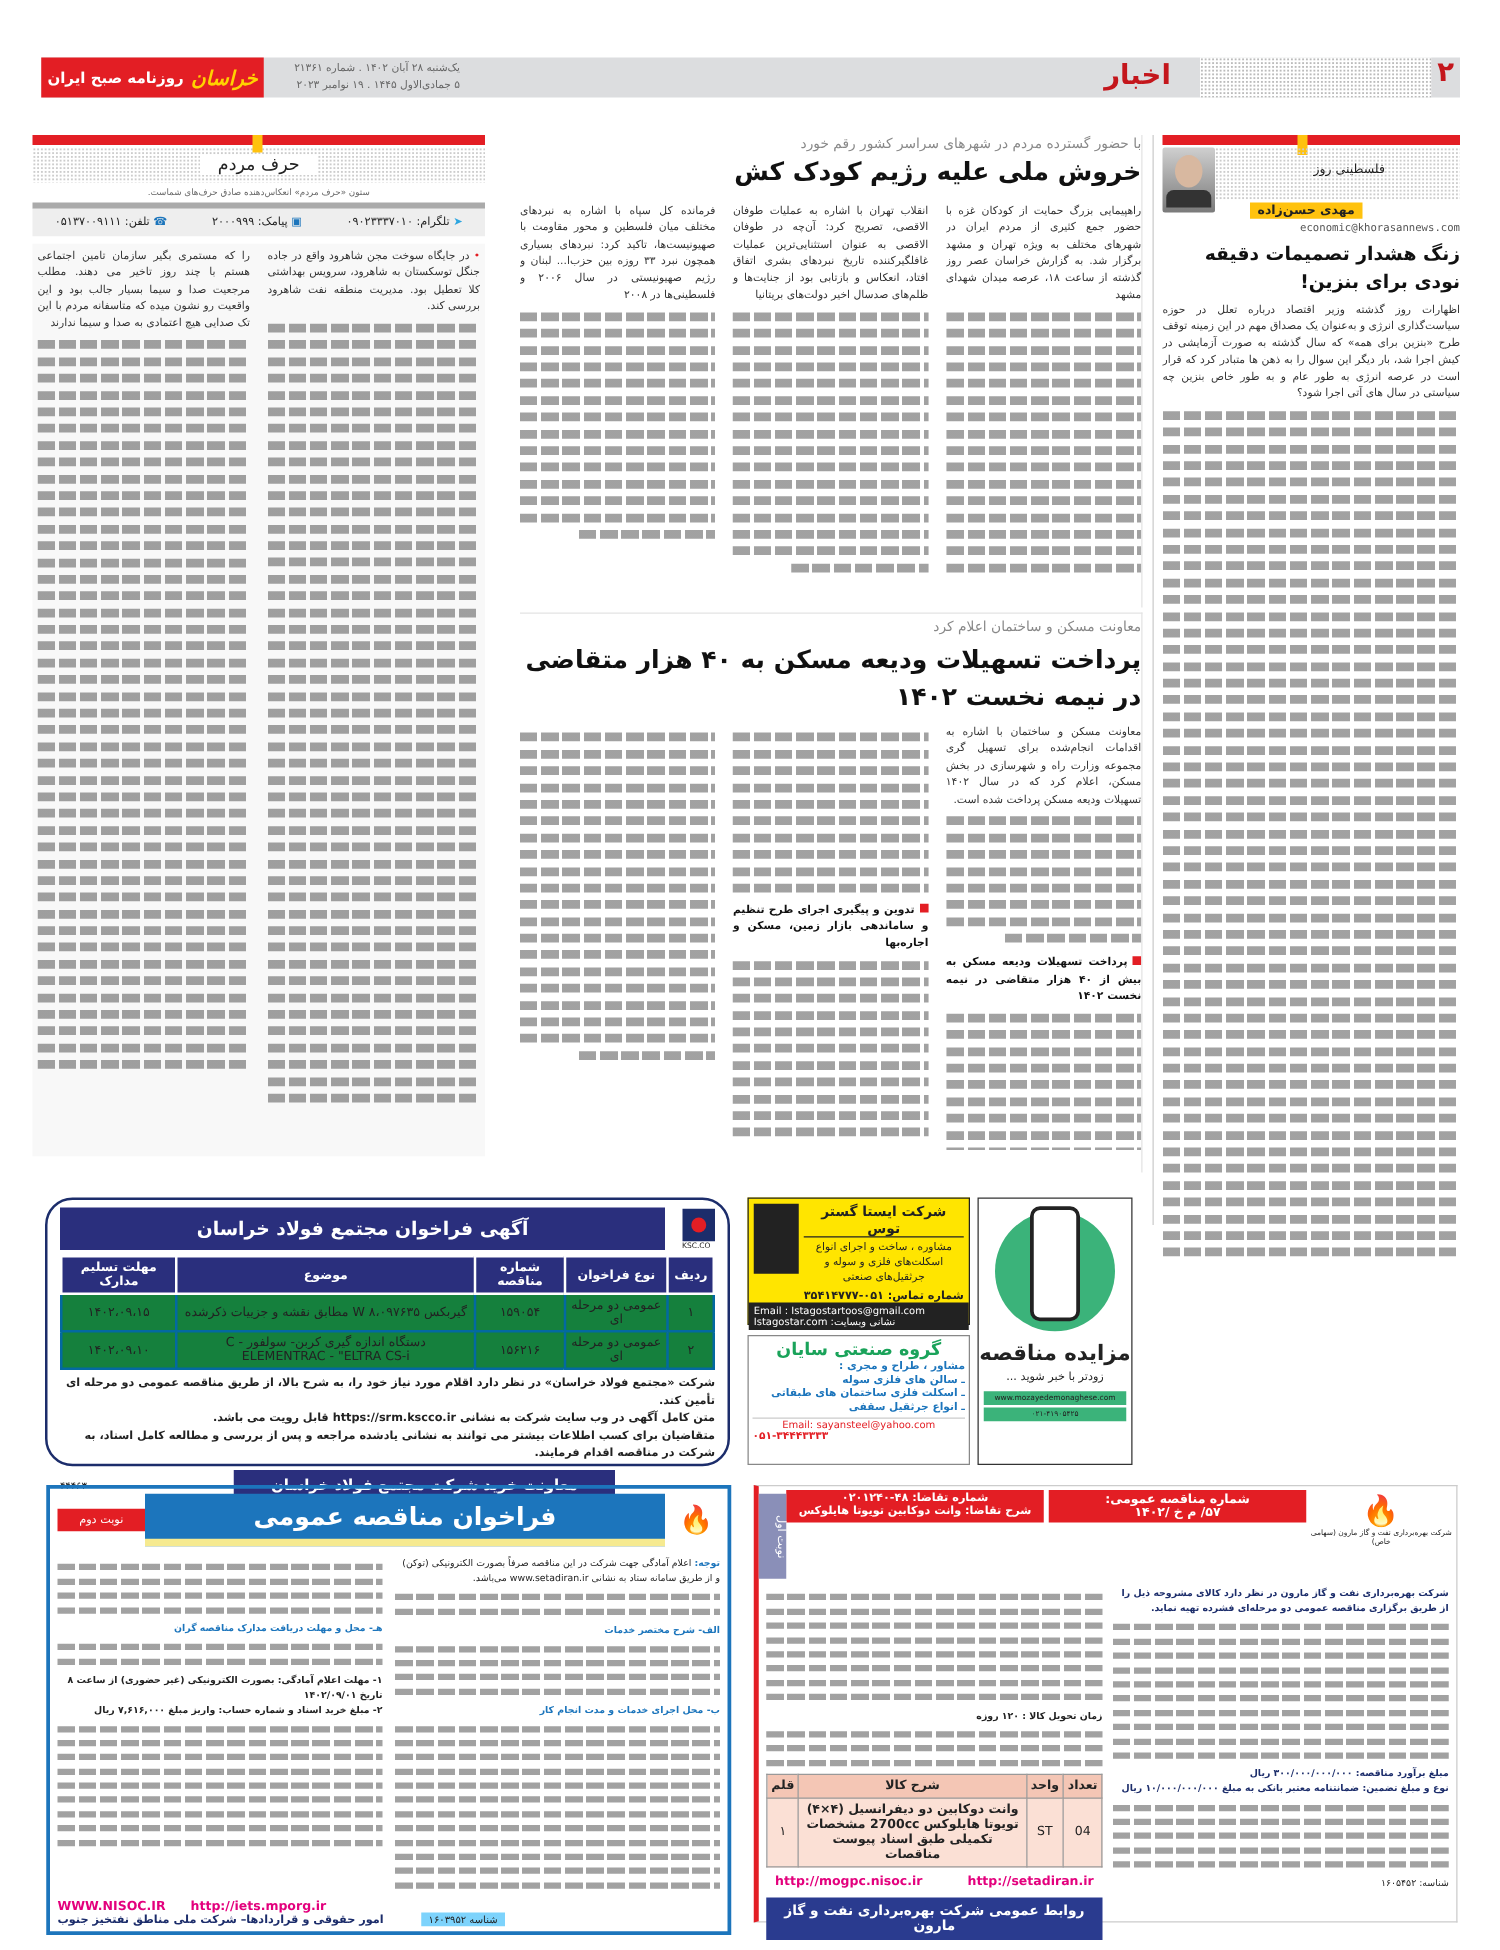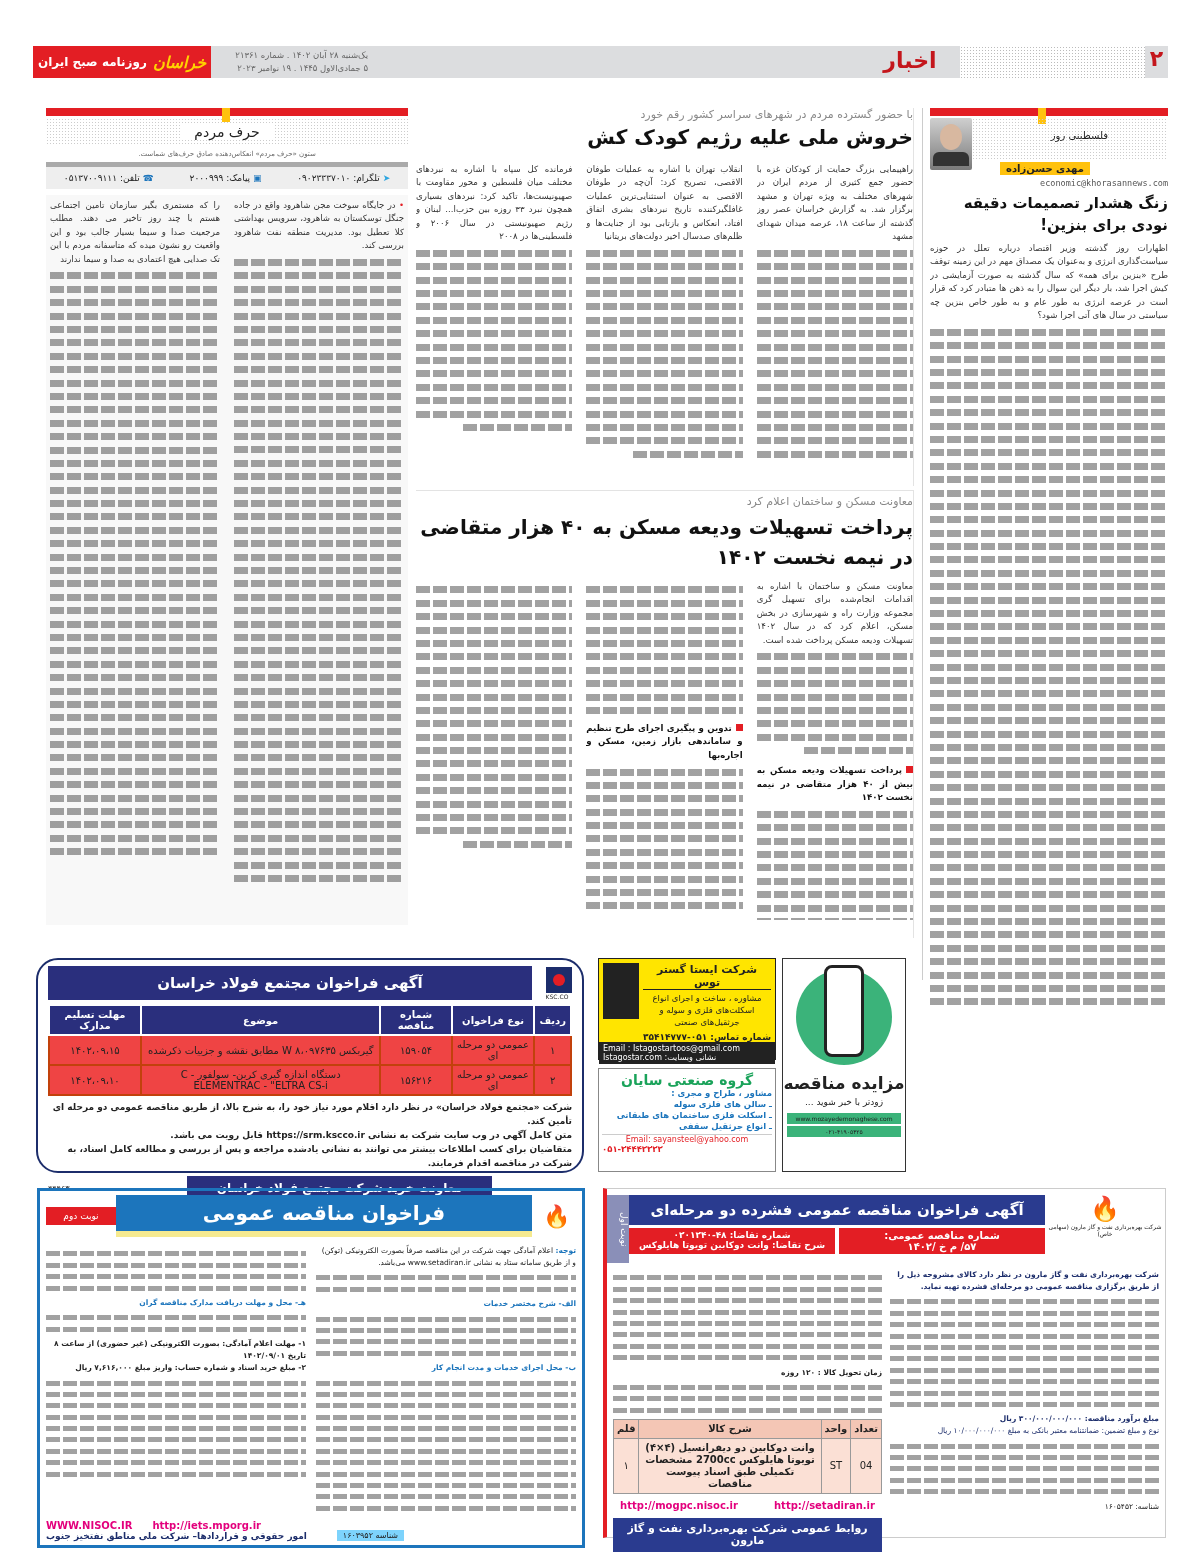--- a/index.html
+++ b/index.html
@@ -17,21 +17,21 @@
 .yel{background:#ffc20e}
 .dots{background-image:radial-gradient(#ccc 0.8px,transparent 0.8px);background-size:3px 3px}
 .h-big{direction:rtl;text-align:right;font-weight:bold;color:#111}
 .sub{direction:rtl;text-align:right;color:#888;font-size:11px}
 .fakeline{height:7px;background:repeating-linear-gradient(90deg,#555 0 14px,transparent 14px 17px);opacity:.55;margin:6.4px 0}
 .fl-short{width:70%}
 .sq{display:inline-block;width:7px;height:7px;background:#e31e24;margin-left:4px}
 .ad-border{border:2px solid #1c2d6b;border-radius:22px}
 table{border-collapse:collapse}
 .ksc th{background:#2a2f7d;color:#fff;font-size:10px;padding:3px 4px;border:2px solid #fff}
-.ksc td{background:#ef4444;font-size:10px;padding:3px 4px;border:2px solid #c2410c;text-align:center;direction:rtl}
+.ksc td{background:#15803d;font-size:10px;padding:3px 4px;border:2px solid #0369a1;text-align:center;direction:rtl}
 .nioc-tbl th{background:#f4c6b5;font-size:10px;border:1px solid #999;padding:3px}
 .nioc-tbl td{background:#fbe0d5;font-size:10px;border:1px solid #999;padding:3px;text-align:center;direction:rtl}
 .link{color:#e3007d;font-weight:bold;font-size:10px}
 </style>
 </head>
 <body>
 
 <div class="abs hdr"></div>
 <div class="abs hdr-logo">
   <span class="brand">خراسان</span>
@@ -251,21 +251,21 @@
         <div class="fakeline"></div>
         <div class="fakeline"></div>
         <div class="fakeline"></div>
         <div class="fakeline"></div>
         <div class="fakeline"></div>
         <div class="fakeline fl-short"></div>
     </div>
   </div>
 </div>
 
-<div class="abs" style="left:46px;top:108px;width:362px;height:830px">
+<div class="abs" style="left:26px;top:108px;width:362px;height:830px">
   <div class="redbar" style="position:relative">
       <div class="yel" style="position:absolute;left:176px;top:0;width:8px;height:14px"></div>
     </div>
   <div class="dots" style="height:28px;margin-top:2px;display:flex;align-items:center;justify-content:center">
     <span style="background:#fff;padding:0 14px;font-size:14px;direction:rtl">حرف مردم</span>
   </div>
   <div style="font-size:7px;color:#666;text-align:center;direction:rtl;margin-top:4px">ستون «حرف مردم» انعکاس‌دهنده صادق حرف‌های شماست.</div>
   <div style="height:5px;background:#aaa;margin-top:4px"></div>
   <div style="background:#eee;height:22px;display:flex;flex-direction:row-reverse;justify-content:space-around;align-items:center;direction:rtl;font-size:9px">
     <span><span style="color:#1c75bc">☎</span> <span>تلفن: ۰۵۱۳۷۰۰۹۱۱۱</span></span>
@@ -521,21 +521,20 @@
   </div>
 </div>
 
 <div class="abs" style="left:603px;top:1188px;width:563px;height:350px;border:1px solid #ccc;direction:rtl;border-left:4px solid #e31e24">
   <div style="display:flex;height:74px">
     <div style="width:120px;text-align:center;padding-top:6px">
       <div style="color:#1c2d6b;font-size:24px">🔥</div>
       <div style="font-size:6px">شرکت بهره‌برداری نفت و گاز مارون (سهامی خاص)</div>
     </div>
     <div style="flex:1">
-      <div style="background:#2a3b8f;color:#fff;font-weight:bold;font-size:15px;text-align:center;padding:6px 0;margin-top:6px">آگهی فراخوان مناقصه عمومی فشرده دو مرحله‌ای</div>
       <div style="display:flex;gap:4px;margin-top:3px">
         <div style="flex:1;background:#e31e24;color:#fff;text-align:center;font-weight:bold;font-size:10px;padding:2px">
           <div>شماره مناقصه عمومی:</div>
             <div>۵۷/ م خ /۱۴۰۲</div>
         </div>
         <div style="flex:1;background:#e31e24;color:#fff;text-align:center;font-weight:bold;font-size:9px;padding:2px">
           <div>شماره تقاضا: ۴۸-۰۲۰۱۲۴۰</div>
             <div>شرح تقاضا: وانت دوکابین تویوتا هایلوکس</div>
         </div>
       </div>
@@ -549,21 +548,21 @@
         <div class="fakeline" style="height:5px"></div>
         <div class="fakeline" style="height:5px"></div>
         <div class="fakeline" style="height:5px"></div>
         <div class="fakeline" style="height:5px"></div>
         <div class="fakeline" style="height:5px"></div>
         <div class="fakeline" style="height:5px"></div>
         <div class="fakeline" style="height:5px"></div>
         <div class="fakeline" style="height:5px"></div>
         <div class="fakeline" style="height:5px"></div>
       <div style="font-weight:bold;color:#1c2d6b">مبلغ برآورد مناقصه: ۳۰۰/۰۰۰/۰۰۰/۰۰۰ ریال</div>
-      <div style="font-weight:normal;color:#1c2d6b">نوع و مبلغ تضمین: ضمانتنامه معتبر بانکی به مبلغ ۱۰/۰۰۰/۰۰۰/۰۰۰ ریال</div>
+      <div style="font-weight:bold;color:#1c2d6b">نوع و مبلغ تضمین: ضمانتنامه معتبر بانکی به مبلغ ۱۰/۰۰۰/۰۰۰/۰۰۰ ریال</div>
       <div class="fakeline" style="height:5px"></div>
         <div class="fakeline" style="height:5px"></div>
         <div class="fakeline" style="height:5px"></div>
         <div class="fakeline" style="height:5px"></div>
         <div class="fakeline" style="height:5px"></div>
       <div>شناسه: ۱۶۰۵۴۵۲</div>
     </div>
     <div style="flex:1">
       <div class="fakeline" style="height:5px"></div>
         <div class="fakeline" style="height:5px"></div>

